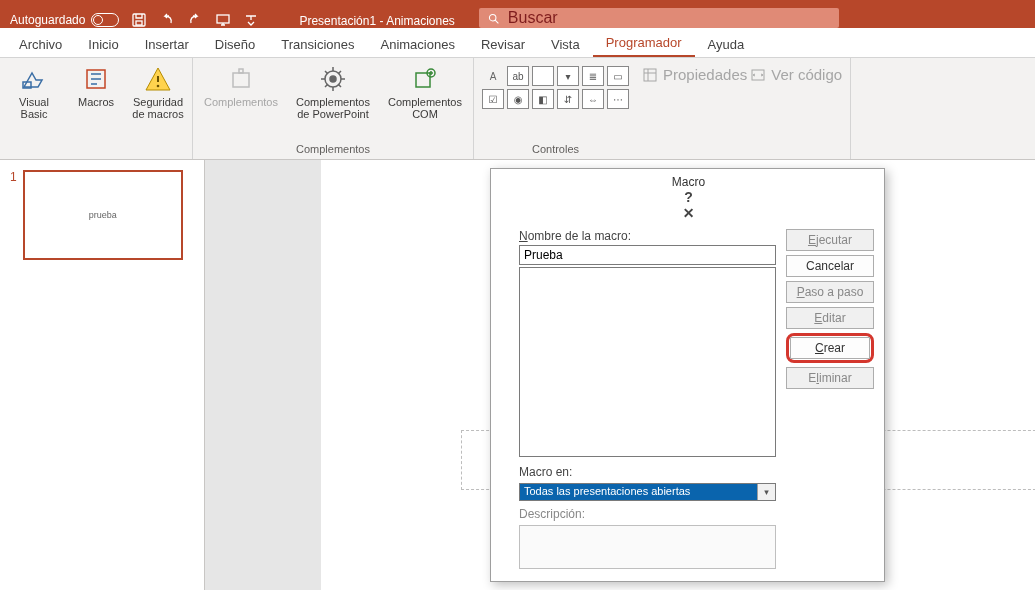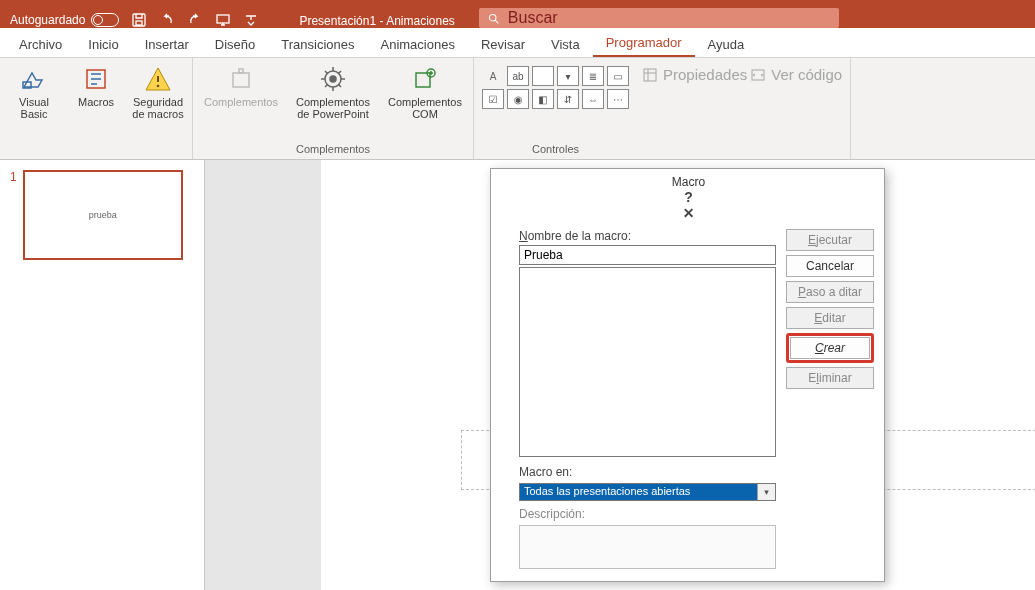--- a/index.html
+++ b/index.html
@@ -59,21 +59,21 @@
   .underline { text-decoration:underline; }
   .macro-name { border:1px solid #7a7a7a; height:20px; padding:2px 4px; font-size:12px; }
   .macro-list { border:1px solid #7a7a7a; height:190px; margin-top:2px; background:#fff; }
   .macro-in-select { position:relative; border:1px solid #7a7a7a; height:18px; margin-top:2px; display:flex; }
   .sel-val { flex:1; background:#0a64ad; color:#fff; padding:1px 4px; font-size:11px; }
   .sel-btn { width:18px; border-left:1px solid #9e9e9e; background:#f1f1f1; display:flex; align-items:center; justify-content:center; font-size:9px; color:#555; }
   .desc-box { border:1px solid #bfbfbf; height:44px; margin-top:2px; background:#fafafa; }
   .dlg-right { width:88px; display:flex; flex-direction:column; gap:4px; }
   .dlg-btn { height:22px; border:1px solid #adadad; background:#f0f0f0; font-size:12px; color:#888; display:flex; align-items:center; justify-content:center; }
   .dlg-btn.enabled { color:#333; background:#fdfdfd; }
-  .crear-wrap { border:3px solid #d4372e; border-radius:3px; padding:1px;font-style:italic; }
+  .crear-wrap { border:3px solid #d4372e; border-radius:8px; padding:1px; }
   .crear-wrap .dlg-btn { color:#333; }
 </style>
 </head>
 <body>
 
 <div class="titlebar">
   <div class="tb-left">
     <div class="autosave-toggle">
       <span>Autoguardado</span>
       <span class="toggle-track">
@@ -282,21 +282,21 @@
     </div>
 
     <div class="dlg-right">
       <div class="dlg-btn">
           <span><span class="underline">E</span><span>jecutar</span></span>
         </div>
       <div class="dlg-btn enabled">
           <span>Cancelar</span>
         </div>
       <div class="dlg-btn">
-          <span><span class="underline">P</span><span>aso a ditar</span></span>
+          <span><span class="underline">P</span><span>aso a paso</span></span>
         </div>
       <div class="dlg-btn">
           <span><span class="underline">E</span><span>ditar</span></span>
         </div>
       <div class="crear-wrap">
         <div class="dlg-btn enabled">
             <span><span class="underline">C</span><span>rear</span></span>
           </div>
       </div>
       <div class="dlg-btn">

